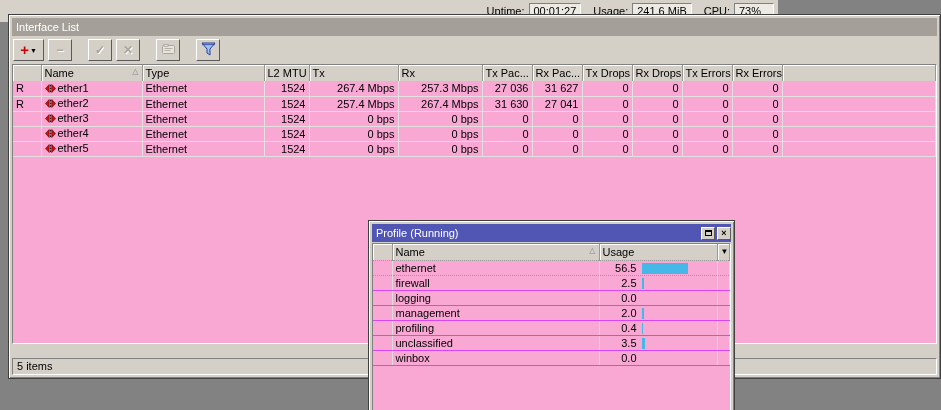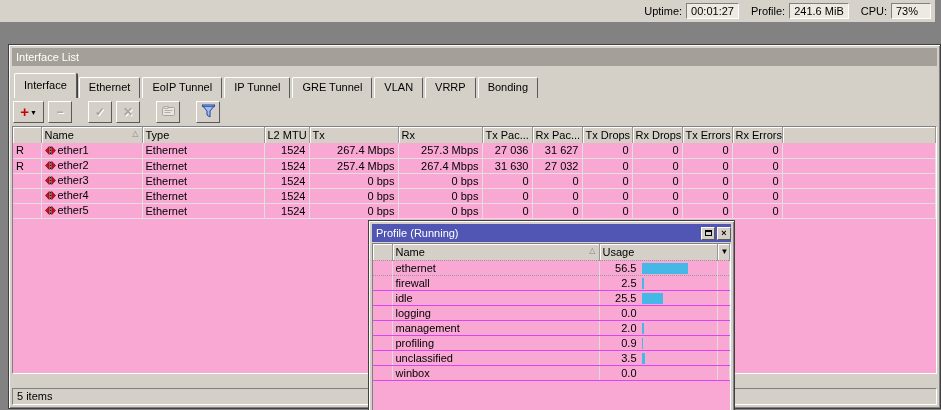--- a/index.html
+++ b/index.html
@@ -1,33 +1,33 @@
 <!DOCTYPE html>
 <html><head>
 <meta charset="utf-8">
 <style>
   * { margin:0; padding:0; box-sizing:border-box; }
   html,body { width:941px; height:410px; }
   body { font-family:"Liberation Sans", sans-serif; font-size:11px; color:#000; }
   #screen { position:relative; width:941px; height:410px; background:#828282; overflow:hidden; }
 
   
-  .sysbar { position:absolute; top:0; left:0; width:935px; height:22px; background:#d6d2ca;
+  .sysbar { position:absolute; top:0; left:0; width:778px; height:22px; background:#d6d2ca;
             display:flex; align-items:center; justify-content:flex-end; gap:4px; padding-right:4px; }
   .sysbar .lbl { margin-left:8px; }
   .sysbox { background:#eceae3; border-top:1px solid #808080; border-left:1px solid #808080;
             border-bottom:1px solid #ffffff; border-right:1px solid #ffffff;
             padding:1px 4px; min-width:40px; height:16px; line-height:12px; }
 
   
   .win { position:absolute; background:#d4d0c8; border:1px solid #404040;
          box-shadow: inset 1px 1px 0 #ffffff, inset -1px -1px 0 #808080; padding:3px; }
 
   
-  #iface-win { left:8px; top:44px; width:933px; height:365px; display:flex; flex-direction:column; }
+  #iface-win { left:8px; top:14px; width:933px; height:365px; display:flex; flex-direction:column; }
   .titlebar-gray { height:18px; background:#a4a099; color:#ffffff; line-height:18px; padding-left:4px; flex:none; }
   .titlebar-blue { height:18px; background:#5156b5; color:#ffffff; line-height:18px; padding-left:4px;
                    display:flex; align-items:center; flex:none; }
   .titlebar-blue .tspacer { flex:1; }
   .tbtn { width:14px; height:13px; background:#d4d0c8; border:1px solid;
           border-color:#ffffff #5a5a5a #5a5a5a #ffffff; margin-left:2px;
           display:flex; align-items:center; justify-content:center; font-size:9px; color:#000; }
   .maxglyph { width:7px; height:6px; border:1px solid #000; border-top-width:2px; }
 
   
@@ -77,47 +77,29 @@
   .arrcol { text-align:center; font-size:8px; background:#d4d0c8; }
 </style>
 </head>
 <body>
 
 <div id="screen">
 
   <div class="sysbar">
     <span class="lbl">Uptime:</span>
     <span class="sysbox">00:01:27</span>
-    <span class="lbl">Profile:</span>
+    <span class="lbl">Usage:</span>
     <span class="sysbox">241.6 MiB</span>
     <span class="lbl">CPU:</span>
     <span class="sysbox">73%</span>
   </div>
 
   <div class="win" id="iface-win">
     <div class="titlebar-gray">Interface List</div>
 
-    <div class="tabstrip">
-
-        <div class="tab active">Interface</div>
-
-        <div class="tab">Ethernet</div>
-
-        <div class="tab">EoIP Tunnel</div>
-
-        <div class="tab">IP Tunnel</div>
-
-        <div class="tab">GRE Tunnel</div>
-
-        <div class="tab">VLAN</div>
-
-        <div class="tab">VRRP</div>
-
-        <div class="tab">Bonding</div>
-      </div>
 
     <div class="toolbar">
       <div class="tbutton wide">
         <span class="plus">+</span>
         <span class="downarr">▼</span>
       </div>
       <div class="tbutton">
         <span class="glyph-disabled">−</span>
       </div>
       <div class="gap8"></div>
@@ -214,21 +196,21 @@
                     <polygon points="6.8,0.5 10.5,4.5 6.8,8.5" fill="#cc1010" stroke="#500" stroke-width="0.6"></polygon>
                     <rect x="5" y="0.8" width="1.2" height="1.7" fill="#111"></rect>
                     <rect x="5" y="3.6" width="1.2" height="1.7" fill="#111"></rect>
                     <rect x="5" y="6.4" width="1.2" height="1.7" fill="#111"></rect>
                   </svg></span><span>ether2</span></td>
               <td>Ethernet</td>
               <td class="r">1524</td>
               <td class="r">257.4 Mbps</td>
               <td class="r">267.4 Mbps</td>
               <td class="r">31 630</td>
-              <td class="r">27 032</td>
+              <td class="r">27 041</td>
               <td class="r">0</td>
               <td class="r">0</td>
               <td class="r">0</td>
               <td class="r">0</td>
               <td></td>
             </tr>
 
             <tr class="irow">
               <td></td>
               <td><span class="ificon"><svg width="11" height="9" viewBox="0 0 11 9">
@@ -348,31 +330,20 @@
               <td>firewall</td>
               <td>
                 <span class="ucell">
                   <span class="uval">2.5</span>
                   <span class="ubar" style="width: 2px; background: rgb(69, 184, 232);"></span>
                 </span>
               </td>
               <td></td>
             </tr>
 
-            <tr class="prow">
-              <td></td>
-              <td>idle</td>
-              <td>
-                <span class="ucell">
-                  <span class="uval">25.5</span>
-                  <span class="ubar" style="width: 21px; background: rgb(69, 184, 232);"></span>
-                </span>
-              </td>
-              <td></td>
-            </tr>
 
             <tr class="prow">
               <td></td>
               <td>logging</td>
               <td>
                 <span class="ucell">
                   <span class="uval">0.0</span>
                   <span class="ubar" style="width: 0px; background: rgb(69, 184, 232);"></span>
                 </span>
               </td>
@@ -389,21 +360,21 @@
                 </span>
               </td>
               <td></td>
             </tr>
 
             <tr class="prow">
               <td></td>
               <td>profiling</td>
               <td>
                 <span class="ucell">
-                  <span class="uval">0.9</span>
+                  <span class="uval">0.4</span>
                   <span class="ubar" style="width: 1px; background: rgb(69, 184, 232);"></span>
                 </span>
               </td>
               <td></td>
             </tr>
 
 
             <tr class="prow">
               <td></td>
               <td>unclassified</td>

